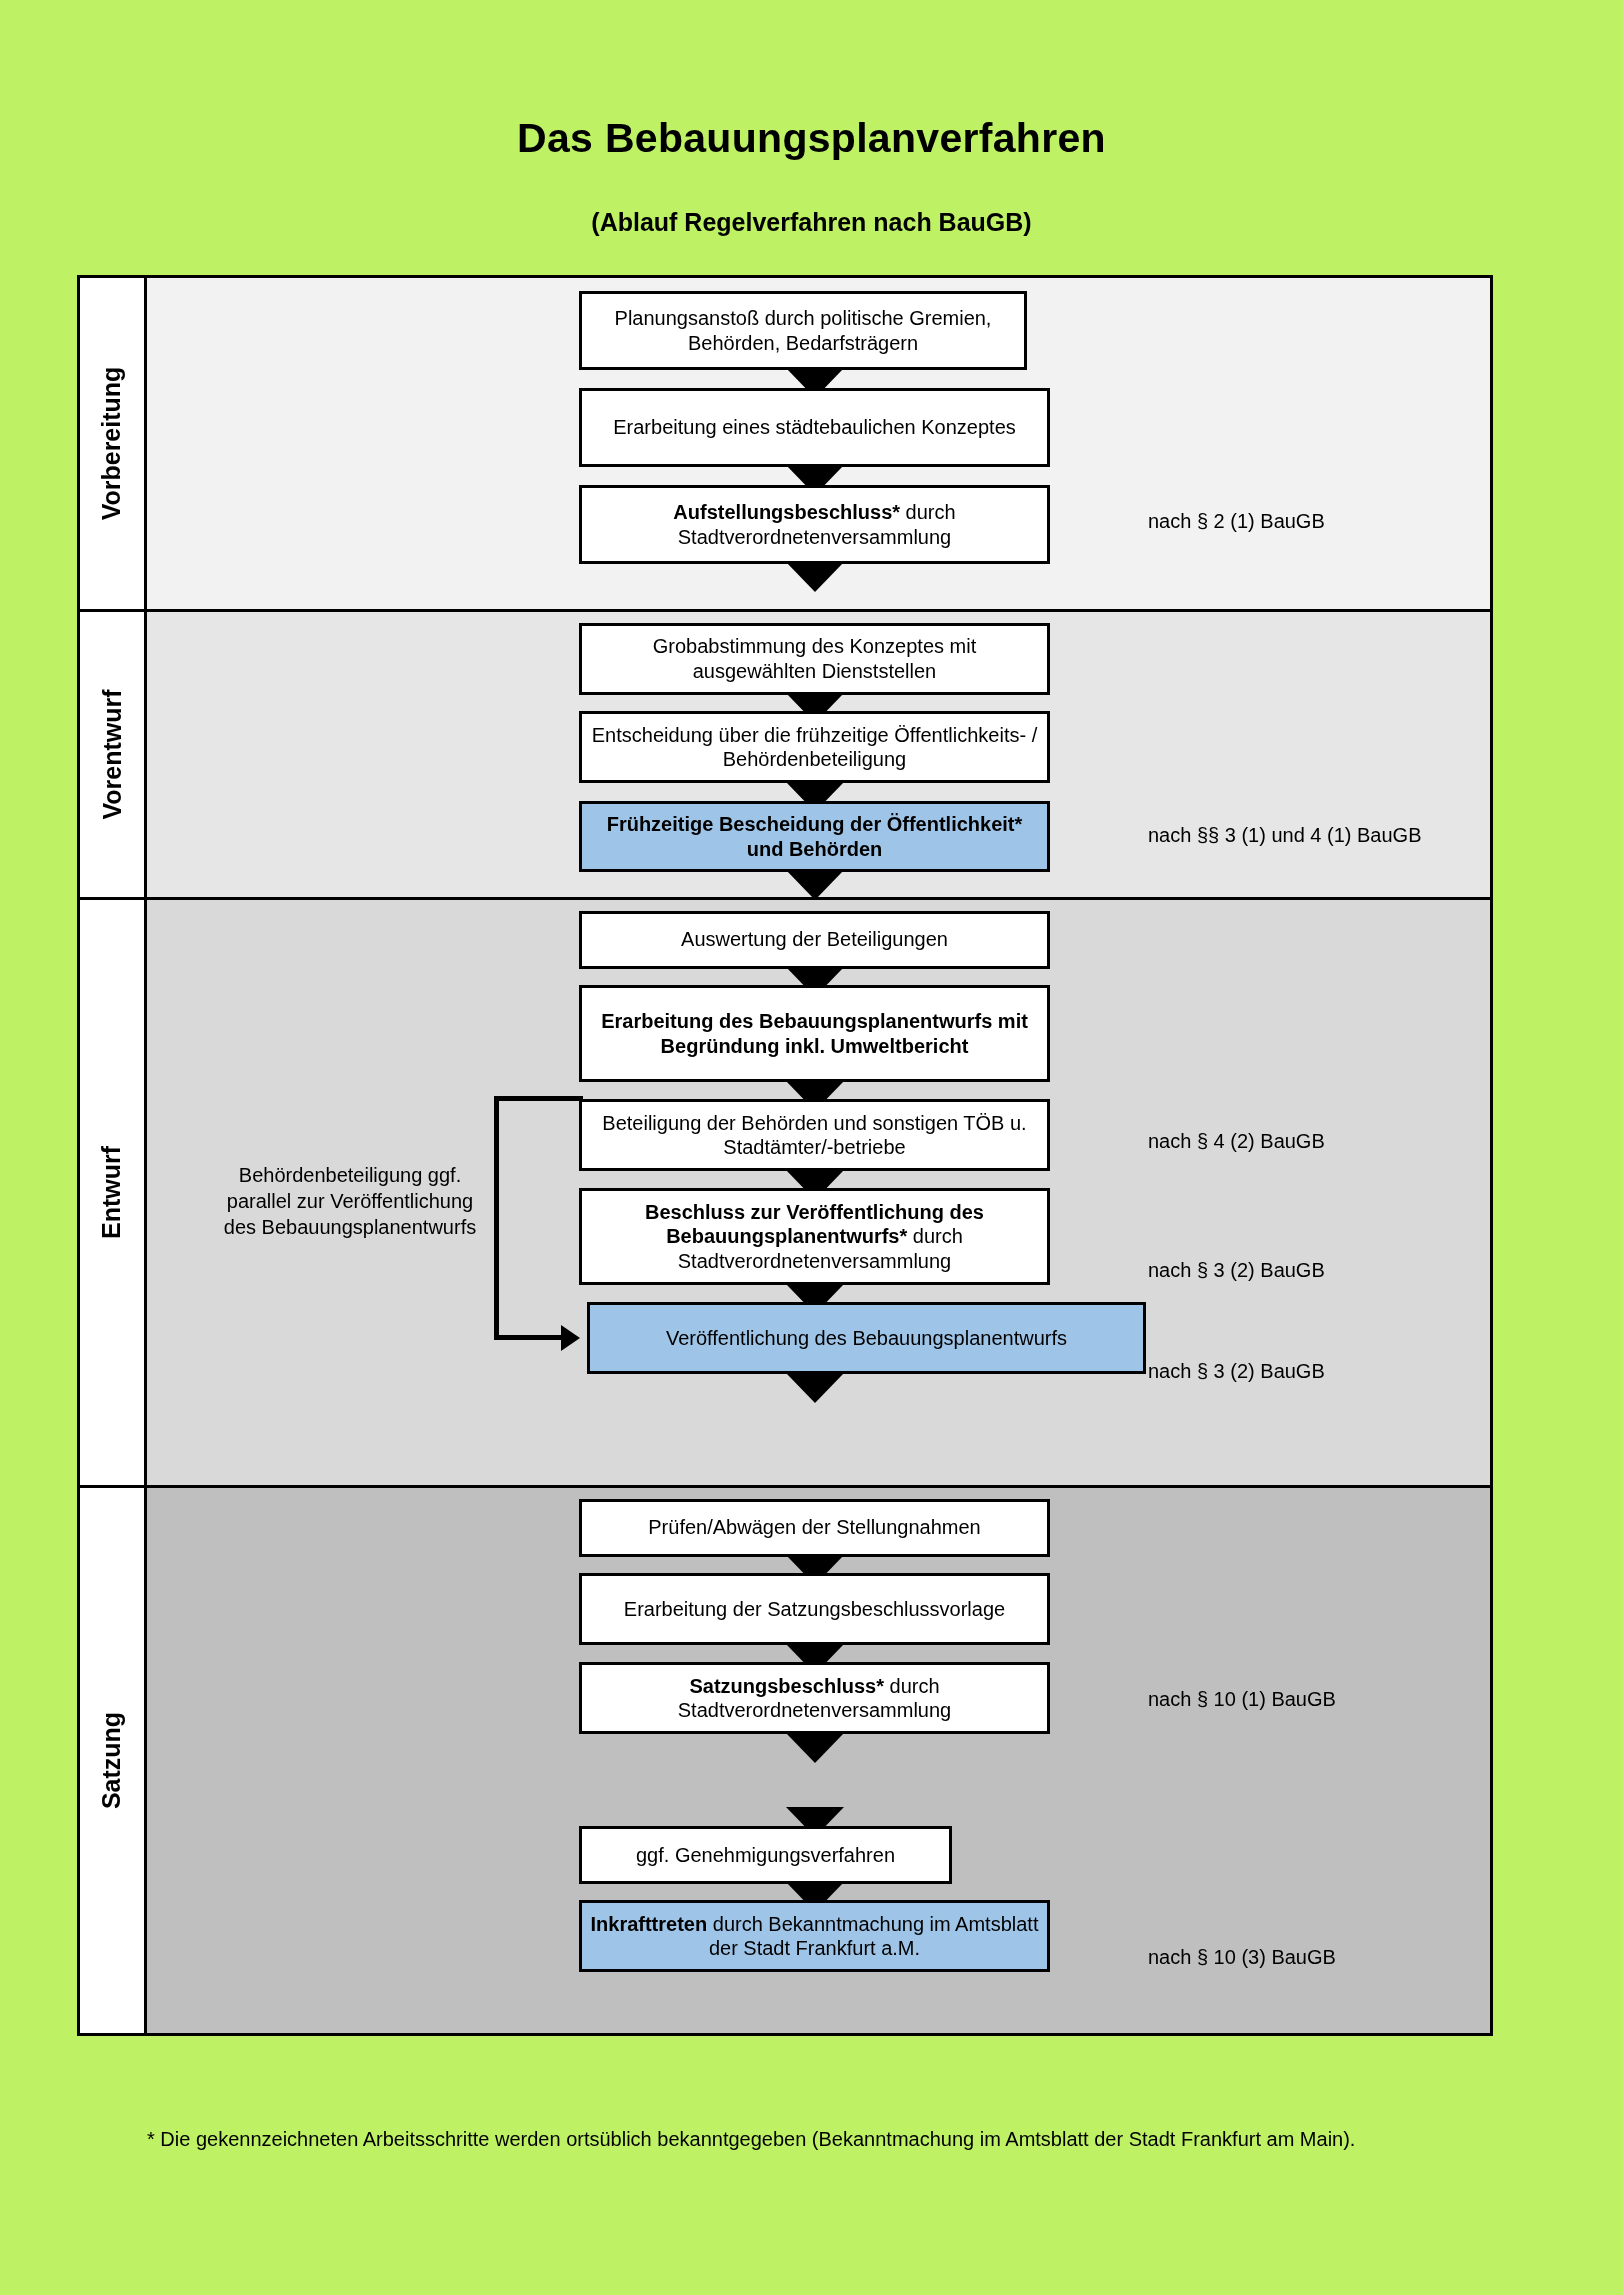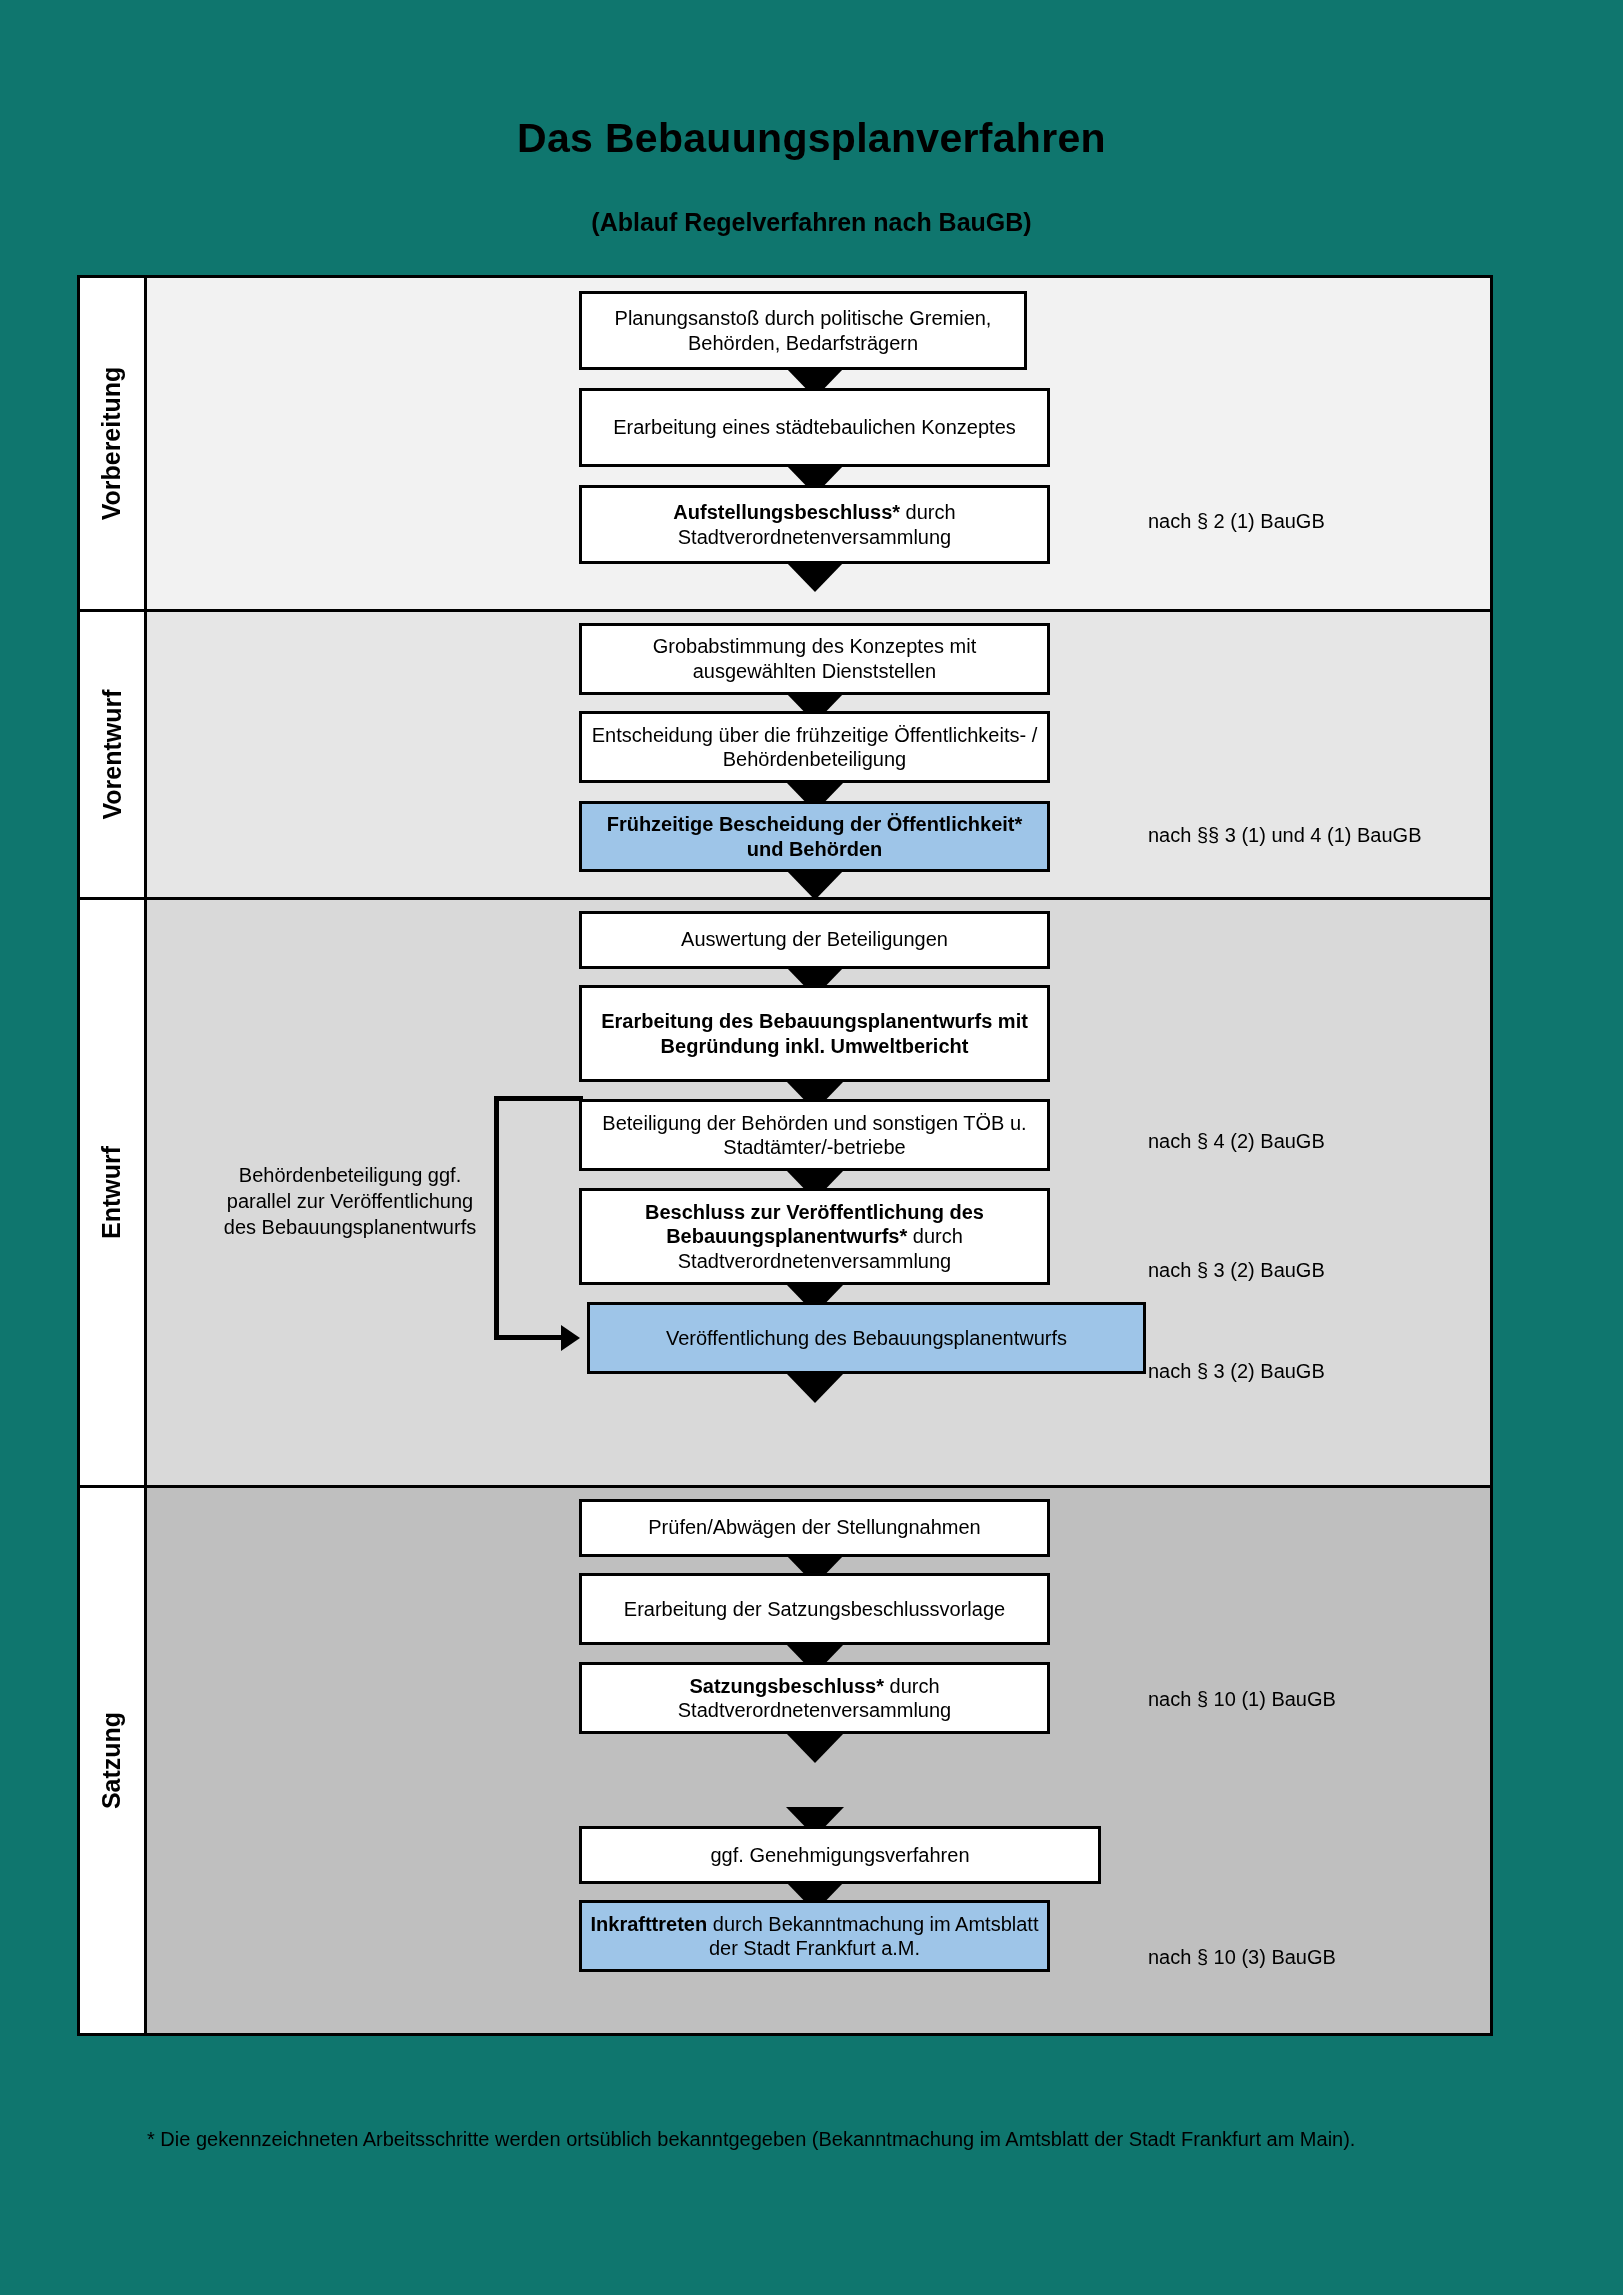--- a/index.html
+++ b/index.html
@@ -7,21 +7,21 @@
     width: 1623px;
     height: 2295px;
     background: #ffffff;
     font-family: "Liberation Sans", sans-serif;
   }
 
   .page {
     position: relative;
     width: 1623px;
     height: 2295px;
-    background: #0f766e;
+    background: #bef264;
   }
 
   
   .title {
     position: absolute;
     left: 0; top: 115px;
     width: 1623px;
     text-align: center;
     font-size: 41px;
     font-weight: bold;
@@ -261,21 +261,21 @@
         </div>
         <div class="arrow" style="left:639px; top:156px;"></div>
 
         <div class="fbox" style="left:432px; top:174px; width:471px; height:72px;">
           <span><b>Satzungsbeschluss*</b><span> durch Stadtverordnetenversammlung</span></span>
         </div>
         <div class="arrow" style="left:639px; top:245px;"></div>
 
         <div class="arrow" style="left:639px; top:319px;"></div>
 
-        <div class="fbox" style="left:432px; top:338px; width:522px; height:58px;">
+        <div class="fbox" style="left:432px; top:338px; width:373px; height:58px;">
           <span>ggf. Genehmigungsverfahren</span>
         </div>
         <div class="arrow" style="left:639px; top:394px;"></div>
 
         <div class="fbox blue" style="left:432px; top:412px; width:471px; height:72px;">
           <span><b>Inkrafttreten</b><span> durch Bekanntmachung im Amtsblatt der Stadt Frankfurt a.M.</span></span>
         </div>
 
         <div class="legal" style="left:1001px; top:200px;">nach § 10 (1) BauGB</div>
         <div class="legal" style="left:1001px; top:458px;">nach § 10 (3) BauGB</div>

